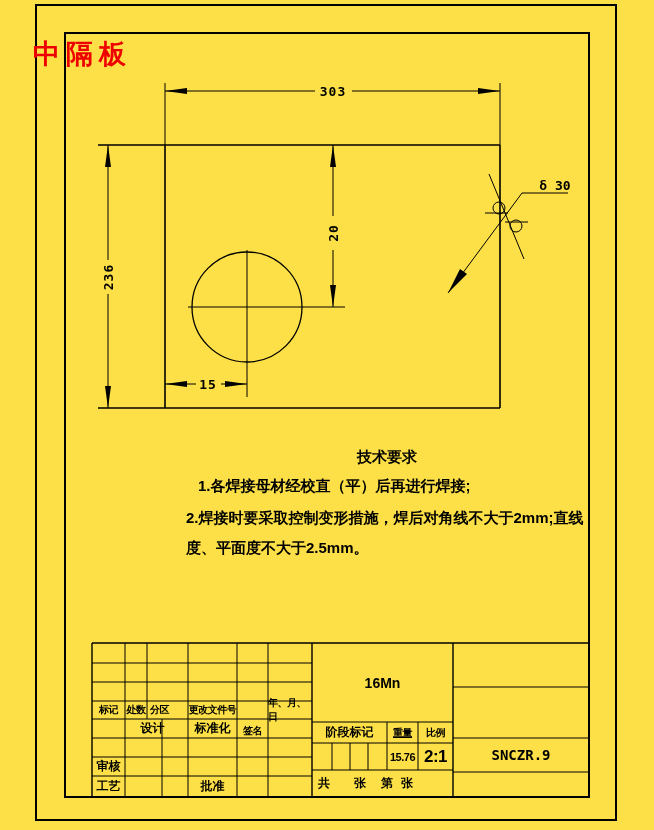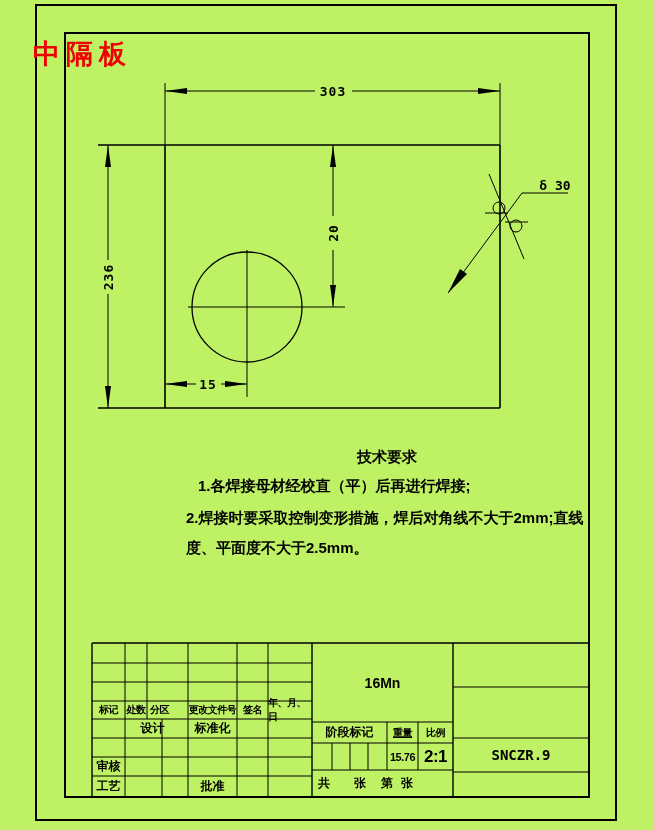--- a/index.html
+++ b/index.html
@@ -1,16 +1,16 @@
 <!DOCTYPE html>
 <html><head>
 <meta charset="utf-8">
 <style>
   html,body{margin:0;padding:0;background:#fff;}
-  .page{position:relative;width:654px;height:830px;background:#bef264;overflow:hidden;
+  .page{position:relative;width:654px;height:830px;background:#fde047;overflow:hidden;
         font-family:"Liberation Sans", sans-serif;color:#000;}
   svg{position:absolute;left:0;top:0;}
   .txt{position:absolute;white-space:nowrap;color:#000;}
   .ctr{transform:translate(-50%,-50%);}
   .rot{transform:translate(-50%,-50%) rotate(-90deg);}
   .dim{font-size:13px;font-weight:bold;letter-spacing:1px;font-family:"DejaVu Sans Mono", monospace;}
   .cell{position:absolute;display:flex;align-items:center;justify-content:center;
         font-weight:bold;overflow:visible;}
   .red-title{position:absolute;left:33px;top:36px;font-size:27px;font-weight:bold;
         color:#ee0000;letter-spacing:6px;}
@@ -134,21 +134,21 @@
 
   <div class="txt ctr tr-title" style="left:387px;top:457px;">技术要求</div>
   <div class="txt tr-line" style="left:198px;top:477px;">1.各焊接母材经校直（平）后再进行焊接;</div>
   <div class="txt tr-line" style="left:186px;top:509px;">2.焊接时要采取控制变形措施，焊后对角线不大于2mm;直线</div>
   <div class="txt tr-line" style="left:186px;top:539px;">度、平面度不大于2.5mm。</div>
 
   <div class="cell sm" style="left:92px;top:701px;width:33px;height:18px;">标记</div>
   <div class="cell sm" style="left:125px;top:701px;width:22px;height:18px;">处数</div>
   <div class="cell sm" style="left:147px;top:701px;width:25px;height:18px;">分区</div>
   <div class="cell sm" style="left:188px;top:701px;width:49px;height:18px;">更改文件号</div>
-  <div class="cell sm" style="left:237px;top:701px;width:31px;height:18px;">签名</div>
+  <div class="cell sm" style="left:237px;top:722px;width:31px;height:18px;">签名</div>
   <div class="cell sm" style="left:268px;top:701px;width:44px;height:18px;">年、月、日</div>
 
   <div class="cell med" style="left:92px;top:719px;width:33px;height:19px;padding-left:44px;">设计</div>
   <div class="cell med" style="left:188px;top:719px;width:49px;height:19px;">标准化</div>
   <div class="cell med" style="left:92px;top:757px;width:33px;height:19px;">审核</div>
   <div class="cell med" style="left:92px;top:776px;width:33px;height:20px;">工艺</div>
   <div class="cell med" style="left:188px;top:776px;width:49px;height:20px;">批准</div>
 
   <div class="cell" style="left:312px;top:643px;width:141px;height:79px;font-size:14px;">16Mn</div>
   <div class="cell med" style="left:312px;top:722px;width:75px;height:21px;">阶段标记</div>

